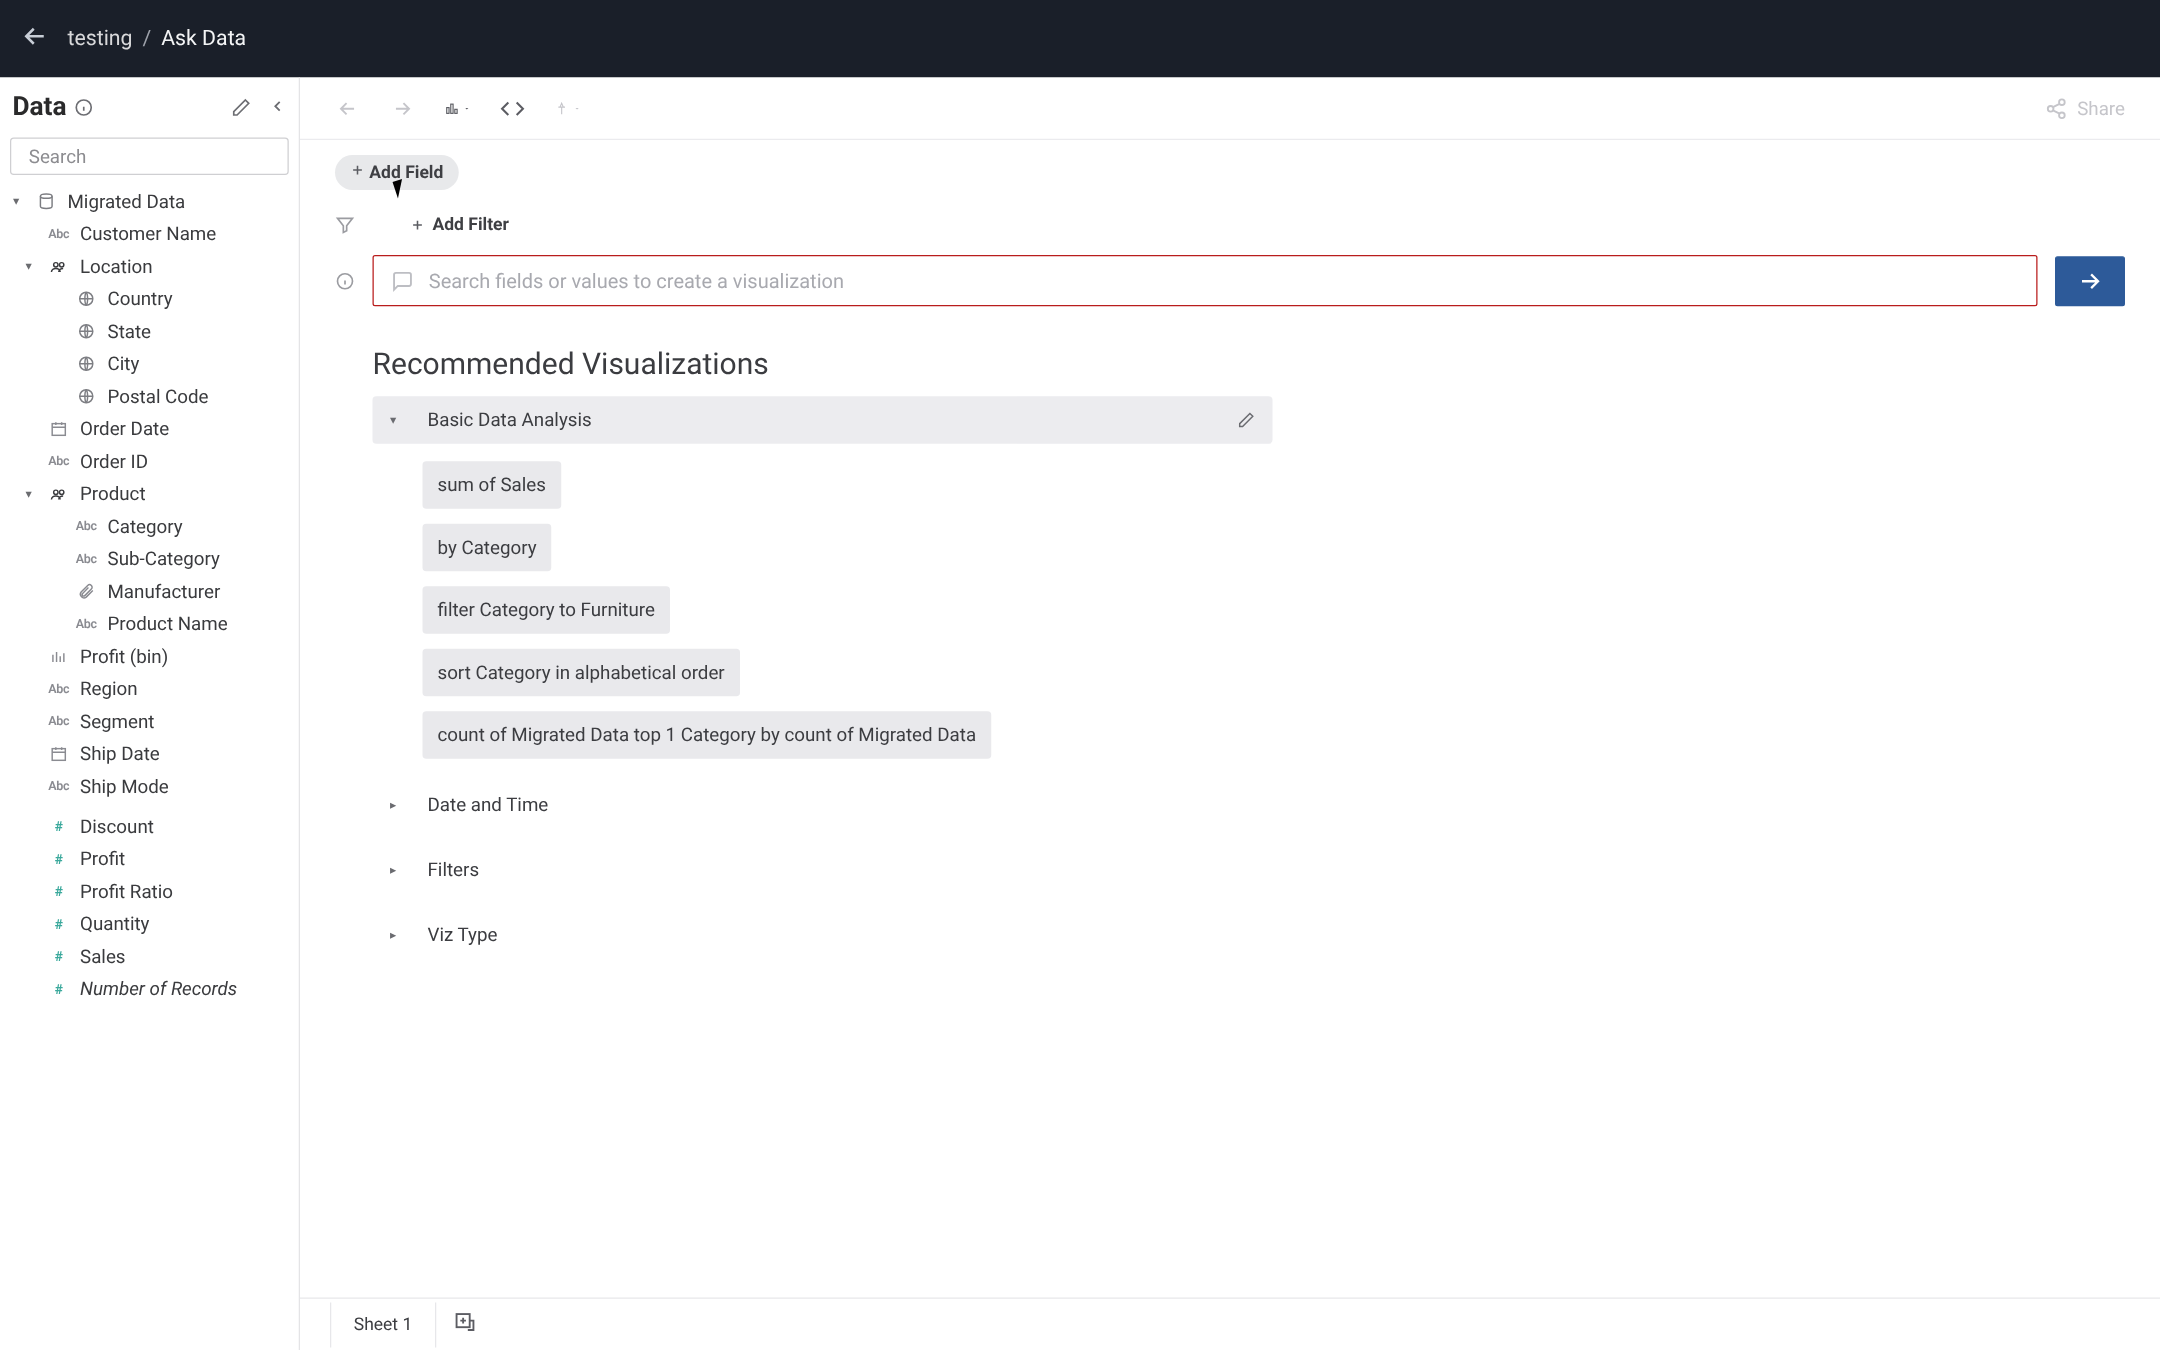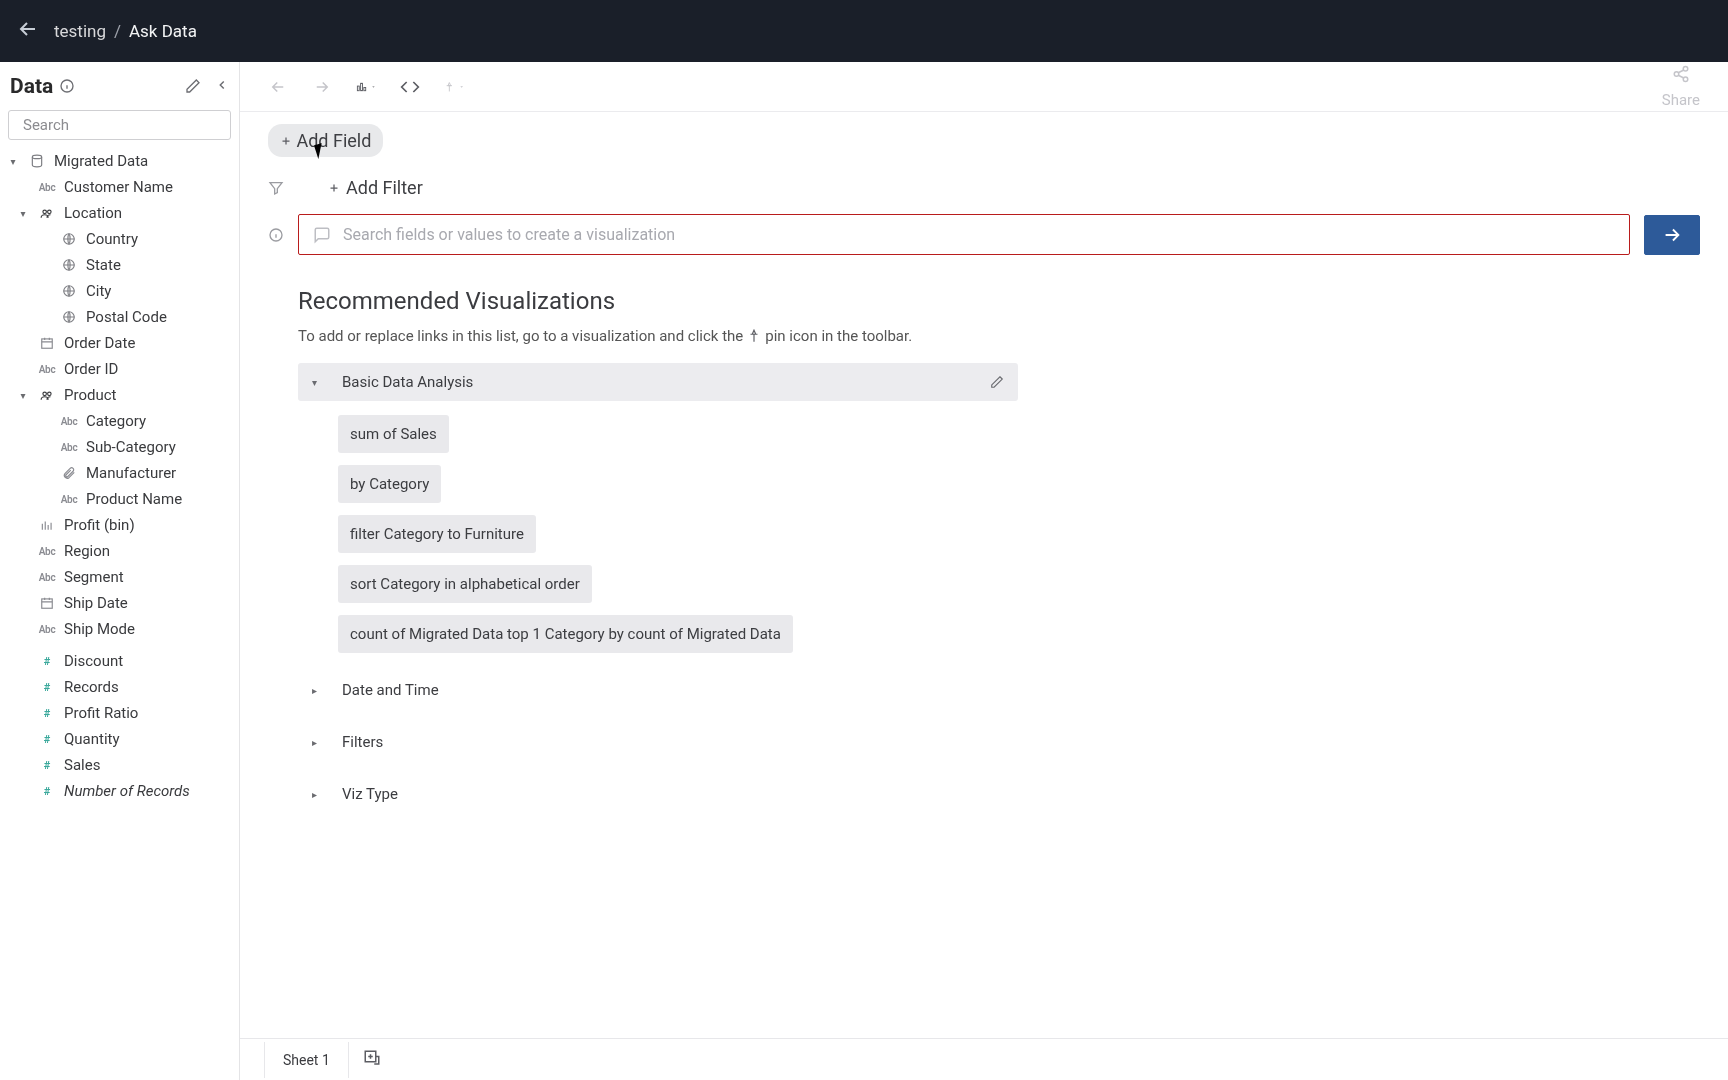--- a/index.html
+++ b/index.html
@@ -38,24 +38,24 @@
     .indent-1 { padding-left: 16px; }
     .indent-2 { padding-left: 38px; }
     .m-top { margin-top: 6px; }
 
     .main { flex: 1; background: #fff; display: flex; flex-direction: column; position: relative; }
     .mbar { display: flex; align-items: center; height: 50px; border-bottom: 1px solid #ebebee; padding: 0 28px; }
     .mbar-g { display: flex; align-items: center; gap: 24px; }
     .mbar-ic { width: 20px; height: 20px; display: inline-flex; align-items: center; justify-content: center; color: #5c5d63; cursor: pointer; }
     .mbar-ic.dis { color: #c5c5ca; cursor: default; }
     .mbar-drop { display: inline-flex; align-items: center; gap: 4px; }
-    .mbar .share { margin-left: auto; display: flex; align-items: center; gap: 8px; color: #c5c5ca; font-size: 15px; flex-direction: column; }
+    .mbar .share { margin-left: auto; display: flex; align-items: center; gap: 8px; color: #c5c5ca; font-size: 15px; }
 
     .fldarea { padding: 12px 28px 0; }
-    .chipbtn { display: inline-flex; align-items: center; gap: 6px; padding: 6px 12px; border-radius: 14px; font-size: 18px; color: #3e3f43; cursor: pointer; }
+    .chipbtn { display: inline-flex; align-items: center; gap: 6px; padding: 6px 12px; border-radius: 14px; font-size: 14px; color: #3e3f43; cursor: pointer; font-weight: bold; }
     .chipbtn.hover { background: #e8e9eb; }
     .chipbtn .plus { color: #5c5d63; }
     .cursor { display: inline-block; position: relative; }
     .cursor::after { content: ''; position: absolute; left: 48px; top: 20px; width: 0; height: 0;
       border-left: 0 solid transparent; border-right: 8px solid transparent; border-top: 14px solid #000;
       transform: rotate(-18deg); }
 
     .flt-row { display: flex; align-items: center; gap: 32px; padding: 14px 28px 10px; }
     .flt-row .flt-ic { color: #9b9ca1; }
 
@@ -301,21 +301,21 @@
           <span class="ic ic-num">
             <span style="font-size:11px;">#</span>
           </span>
           <span class="">Discount</span>
         </div>
         <div class="ditem indent-1">
           <span class="spacer"></span>
           <span class="ic ic-num">
             <span style="font-size:11px;">#</span>
           </span>
-          <span class="">Records</span>
+          <span class="">Profit</span>
         </div>
         <div class="ditem indent-1">
           <span class="spacer"></span>
           <span class="ic ic-num">
             <span style="font-size:11px;">#</span>
           </span>
           <span class="">Profit Ratio</span>
         </div>
         <div class="ditem indent-1">
           <span class="spacer"></span>
@@ -423,27 +423,20 @@
       </div>
       <div class="ask-go">
         <svg width="22" height="22" viewBox="0 0 24 24" fill="none" stroke="currentColor" stroke-width="2">
             <path d="M5 12h14M13 6l6 6-6 6"></path>
           </svg>
       </div>
     </div>
 
     <div class="rec">
       <h1>Recommended Visualizations</h1>
-      <div class="sub">
-        <span>To add or replace links in this list, go to a visualization and click the</span>
-        <svg width="14" height="14" viewBox="0 0 24 24" fill="none" stroke="currentColor" stroke-width="2">
-            <path d="M12 2l3 7h-6l3-7zM12 9v13M6 9h12"></path>
-          </svg>
-        <span>pin icon in the toolbar.</span>
-      </div>
 
       <div class="acc-row hd">
         <div class="l">
           <span class="chev">▾</span>
           <span>Basic Data Analysis</span>
         </div>
         <svg width="14" height="14" viewBox="0 0 24 24" fill="none" stroke="#6a6b70" stroke-width="2">
             <path d="M17 3l4 4L7 21H3v-4L17 3z"></path>
           </svg>
       </div>

